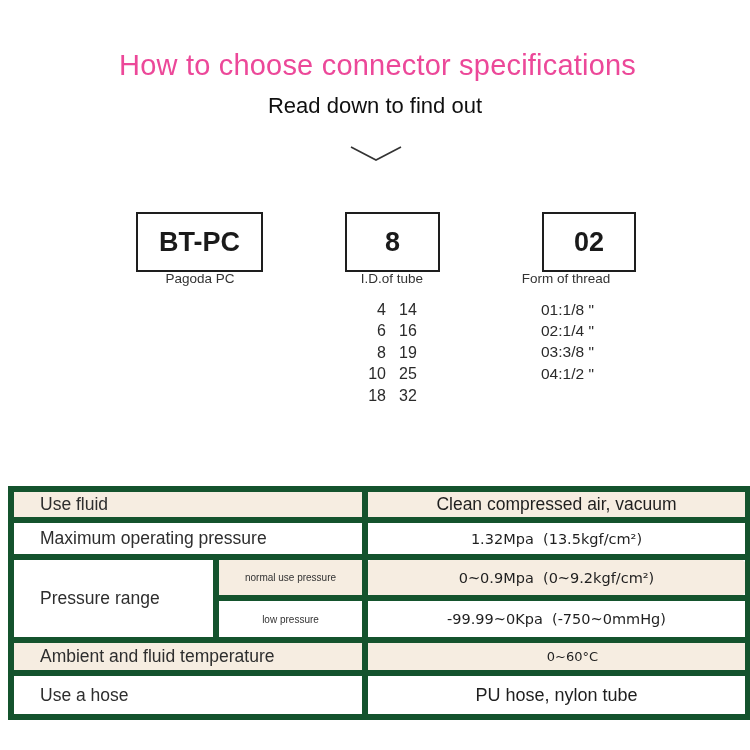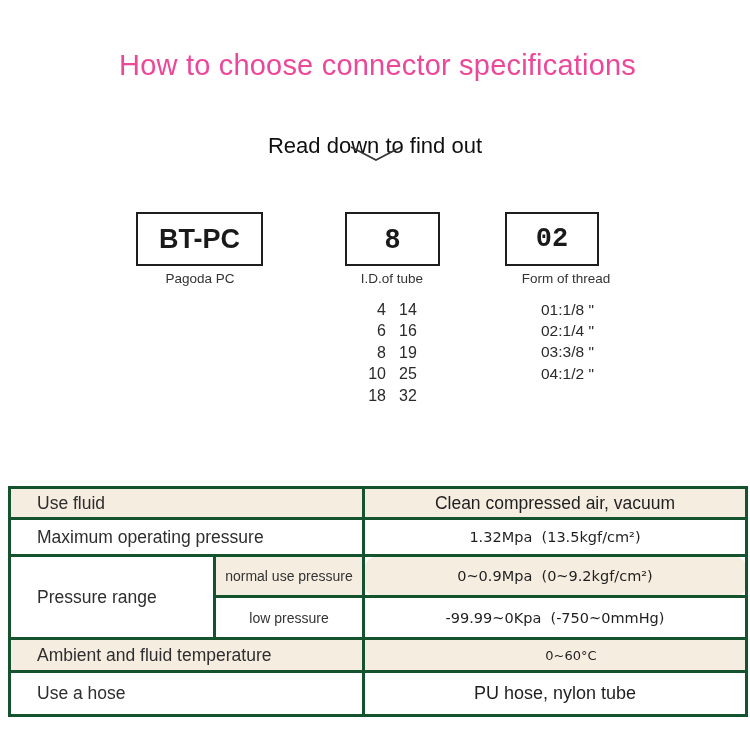--- a/index.html
+++ b/index.html
@@ -7,60 +7,60 @@
   #canvas {
     position:relative; width:750px; height:750px; background:#ffffff;
     font-family:"Liberation Sans", sans-serif; color:#222; overflow:hidden;
   }
   .page-title {
     position:absolute; top:49px; left:0; width:636px; text-align:right;
     font-size:29px; font-weight:500; color:#ec4899; letter-spacing:0.2px;
   }
   .page-subtitle {
     position:absolute; top:93px; left:0; width:750px; text-align:center;
-    font-size:22px; font-weight:400; color:#101010;margin-top:40px;
+    font-size:22px; font-weight:400; color:#101010;
   }
   .chevron {
     position:absolute; top:143px; left:349px; width:54px; height:22px;
   }
   
   .spec-box {
-    position:absolute; top:212px; height:54px; border:2px solid #1e1e1e;
+    position:absolute; top:212px; height:60px; border:2px solid #1e1e1e;
     display:flex; align-items:center; justify-content:center; background:#fff;
   }
   .spec-box .code {
     font-weight:700; font-size:27px; color:#1a1a1a; letter-spacing:0px;
   }
   #box-model { left:136px; width:127px; }
   #box-tube  { left:345px; width:95px;  }
-  #box-thread{ left:505px; width:94px;font-family:Liberation Mono, monospace;  }
+  #box-thread{ left:542px; width:94px;  }
   .spec-label {
     position:absolute; top:271px; font-size:13.5px; color:#333; text-align:center;
   }
   #label-model { left:125px; width:150px; }
   #label-tube  { left:317px; width:150px; }
   #label-thread{ left:491px; width:150px; }
   
   .tube-list { position:absolute; left:360px; top:299px; font-size:16px; color:#2a2a2a; }
   .tube-list .pair { display:flex; height:21.5px; align-items:center; }
   .tube-list .id { display:inline-block; width:26px; text-align:right; }
   .tube-list .od { display:inline-block; margin-left:13px; }
   
   .thread-list { position:absolute; left:541px; top:299px; font-size:15.5px; color:#2a2a2a; }
   .thread-list .opt { height:21.4px; display:flex; align-items:center; }
   
   table.spec-table {
     position:absolute; left:8px; top:486px; width:737px;
     border-collapse:collapse; table-layout:fixed;
   }
-  .spec-table td { border:3px solid #14532d; vertical-align:middle; }
+  .spec-table td { border:6px solid #14532d; vertical-align:middle; }
   .spec-table .beige { background:#f6ede1; }
   .spec-table .white { background:#ffffff; }
   .row-label { font-size:17.5px; color:#2e2e2e; padding-left:26px; text-align:left; }
-  .sub-label { font-size:14px; color:#333; text-align:center; }
+  .sub-label { font-size:10px; color:#333; text-align:center; }
   .val { text-align:center; color:#1f1f1f; }
   .val-lg { font-size:17.5px; }
   .val-md { font-family:"DejaVu Sans", sans-serif; font-size:14.5px; white-space:pre;border-radius:14px; }
   .val-sm { font-family:"DejaVu Sans", sans-serif; font-size:13px;padding-left:32px; }
   .val-hose { font-size:18px;border-radius:17px; }
   td.h1{height:31px;} td.h2{height:37px;} td.h3{height:41px;}
   td.h4{height:42px;} td.h5{height:33px;} td.h6{height:44px;}
 </style>
 </head>
 <body>

